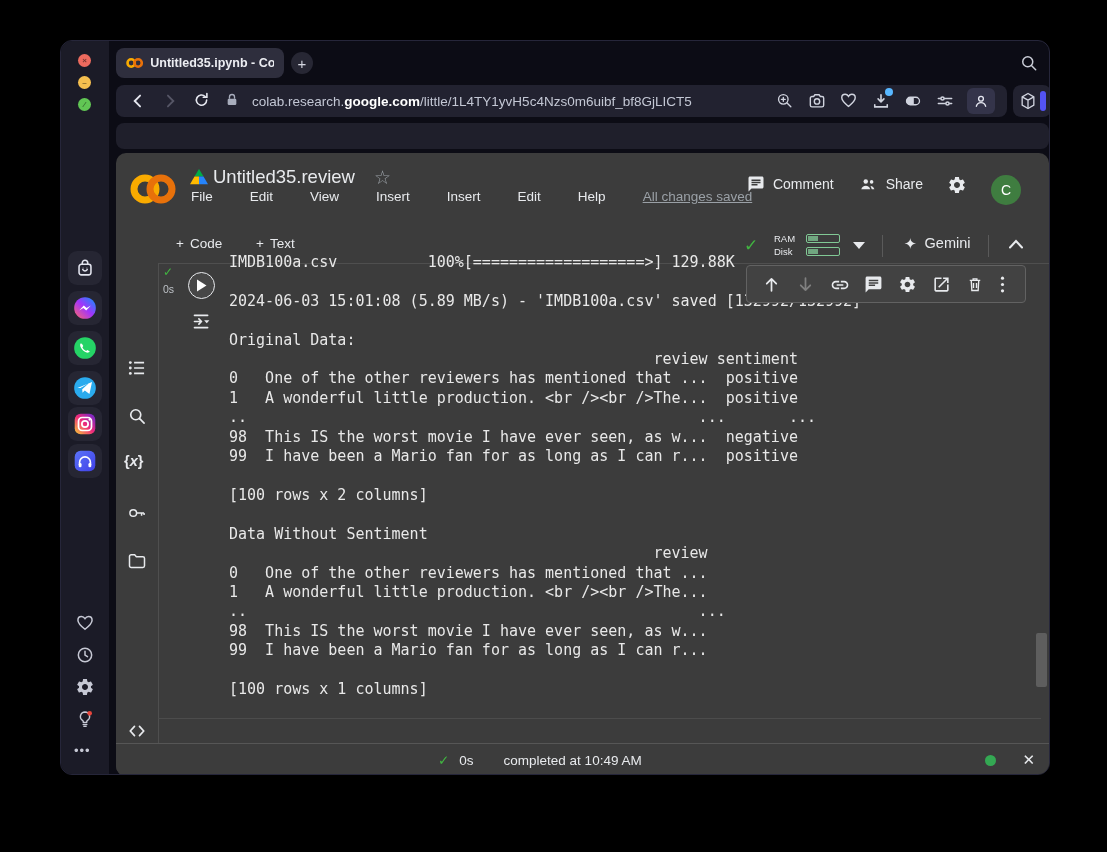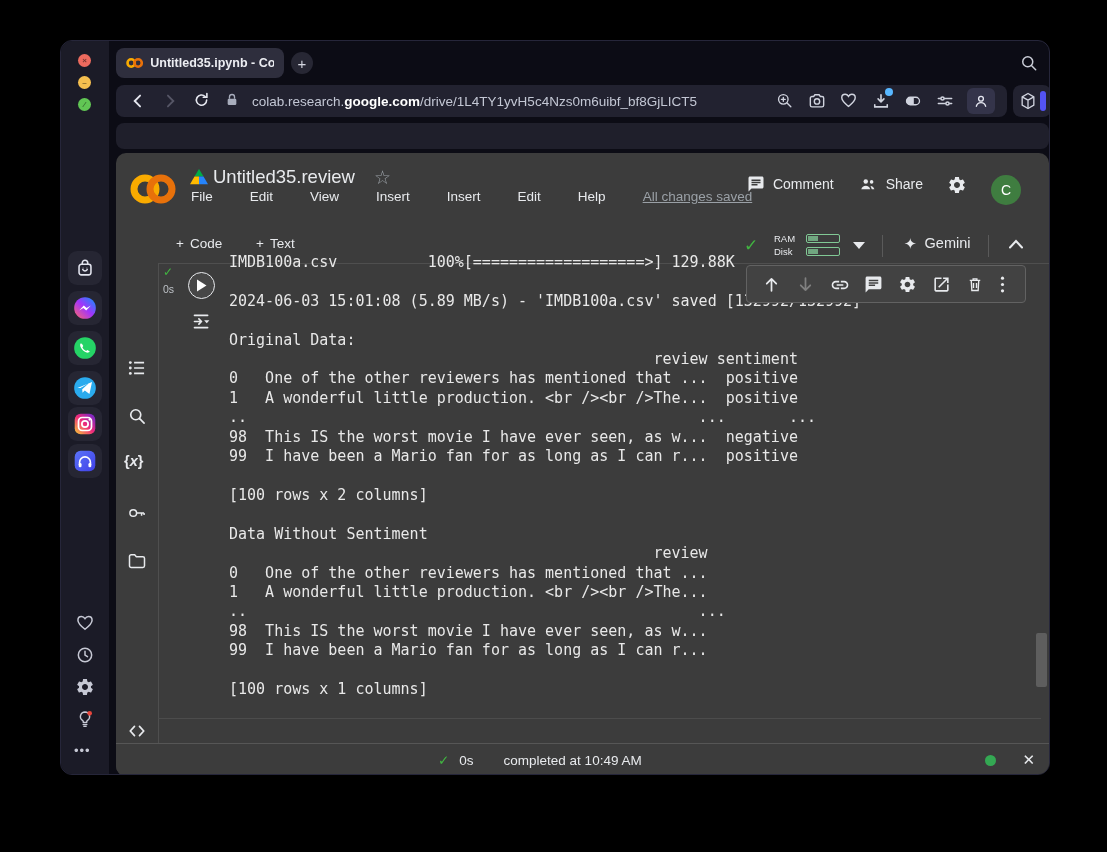--- a/index.html
+++ b/index.html
@@ -185,21 +185,21 @@
           <path d="M18.5 11.5a6.5 6.5 0 1 1-1.9-4.6"></path>
             <path d="M18.8 3.2v4.6h-4.6" fill="none"></path>
         </svg>
       </span>
       <span class="uic" style="color:#a8adbc;width:16px;">
         <svg width="16" height="18" viewBox="0 0 24 24">
             <rect x="5.5" y="10" width="13" height="9.5" rx="2" fill="#a8adbc"></rect>
             <path d="M8.2 10V7.6a3.8 3.8 0 0 1 7.6 0V10" fill="none" stroke="#a8adbc" stroke-width="2"></path>
           </svg>
       </span>
-      <span class="urltext"><span>colab.research.</span><b>google.com</b><span>/drive/1L4TY1yvH5c4Nzs0m6uibf_bf8GjLICT5</span></span>
+      <span class="urltext"><span>colab.research.</span><b>google.com</b><span>/little/1L4TY1yvH5c4Nzs0m6uibf_bf8GjLICT5</span></span>
 
       <span class="uic">
         <svg width="19" height="19" viewBox="0 0 24 24" fill="none" stroke="currentColor" stroke-width="1.7" stroke-linecap="round">
           <circle cx="10.5" cy="10.5" r="6"></circle>
             <path d="M15.2 15.2 20 20M10.5 8v5M8 10.5h5"></path>
         </svg>
       </span>
       <span class="uic">
         <svg width="20" height="20" viewBox="0 0 24 24" fill="none" stroke="currentColor" stroke-width="1.7">
           <path d="M4 8.5c0-1.1.9-2 2-2h2l1.5-2h5L16 6.5h2c1.1 0 2 .9 2 2V17c0 1.1-.9 2-2 2H6c-1.1 0-2-.9-2-2z"></path>

